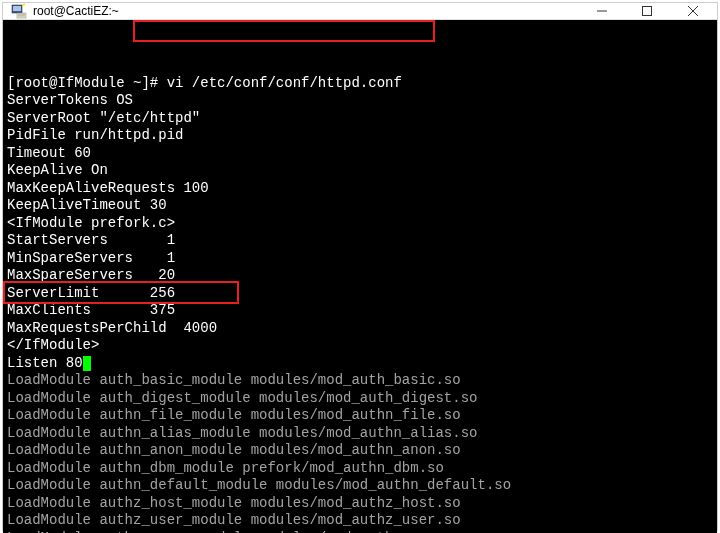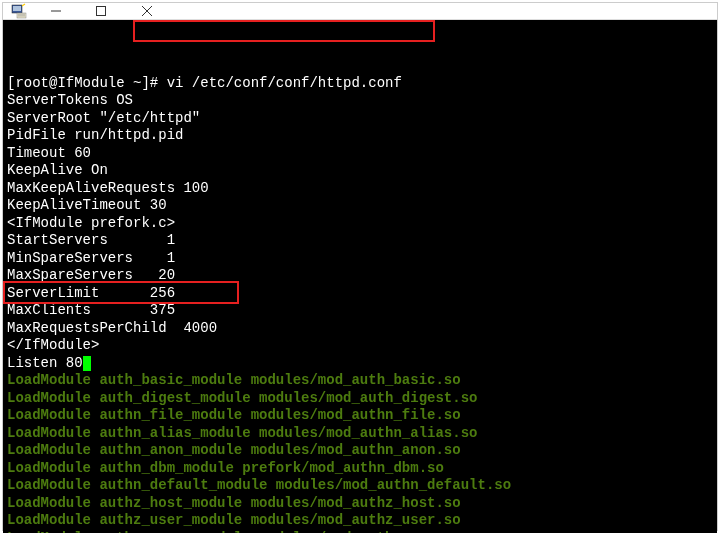--- a/index.html
+++ b/index.html
@@ -58,21 +58,21 @@
     .terminal {
       flex: 1;
       background: #000;
       padding: 2px 4px;
       color: #fff;
       line-height: 17.5px;
       font-size: 14px;
       white-space: pre;
       position: relative;
     }
-    .green { color: #4d7c0f; font-weight: bold; }
+    .green { color: #a3a3a3; }
     .cursor-block {
       background: #00ff00;
       display: inline-block;
       width: 8px;
       height: 15px;
       vertical-align: text-bottom;
     }
     .highlight-red {
       position: absolute;
       border: 2px solid #e62020;
@@ -88,20 +88,21 @@
   <div class="titlebar">
     <svg class="app-icon" viewBox="0 0 16 16">
       <rect x="1" y="2" width="10" height="8" fill="#3b5998" stroke="#222" stroke-width="0.5"></rect>
       <rect x="2" y="3" width="8" height="5" fill="#b0c4de"></rect>
       <rect x="6" y="10" width="9" height="5" fill="#e8e2c8" stroke="#888" stroke-width="0.5"></rect>
       <line x1="7" y1="11" x2="14" y2="11" stroke="#999" stroke-width="0.5"></line>
       <line x1="7" y1="12" x2="14" y2="12" stroke="#999" stroke-width="0.5"></line>
       <line x1="7" y1="13" x2="14" y2="13" stroke="#999" stroke-width="0.5"></line>
       <path d="M11 3 L14 1" stroke="#fc0" stroke-width="1.2"></path>
     </svg>
+    <div class="title-text">root@CactiEZ:~</div>
     <div class="win-controls">
       <div class="win-btn">
         <svg width="10" height="10">
             <line x1="0" y1="5" x2="10" y2="5" stroke="#333" stroke-width="1"></line>
           </svg>
       </div>
       <div class="win-btn">
         <svg width="10" height="10">
             <rect x="0.5" y="0.5" width="9" height="9" fill="none" stroke="#333" stroke-width="1"></rect>
           </svg>

